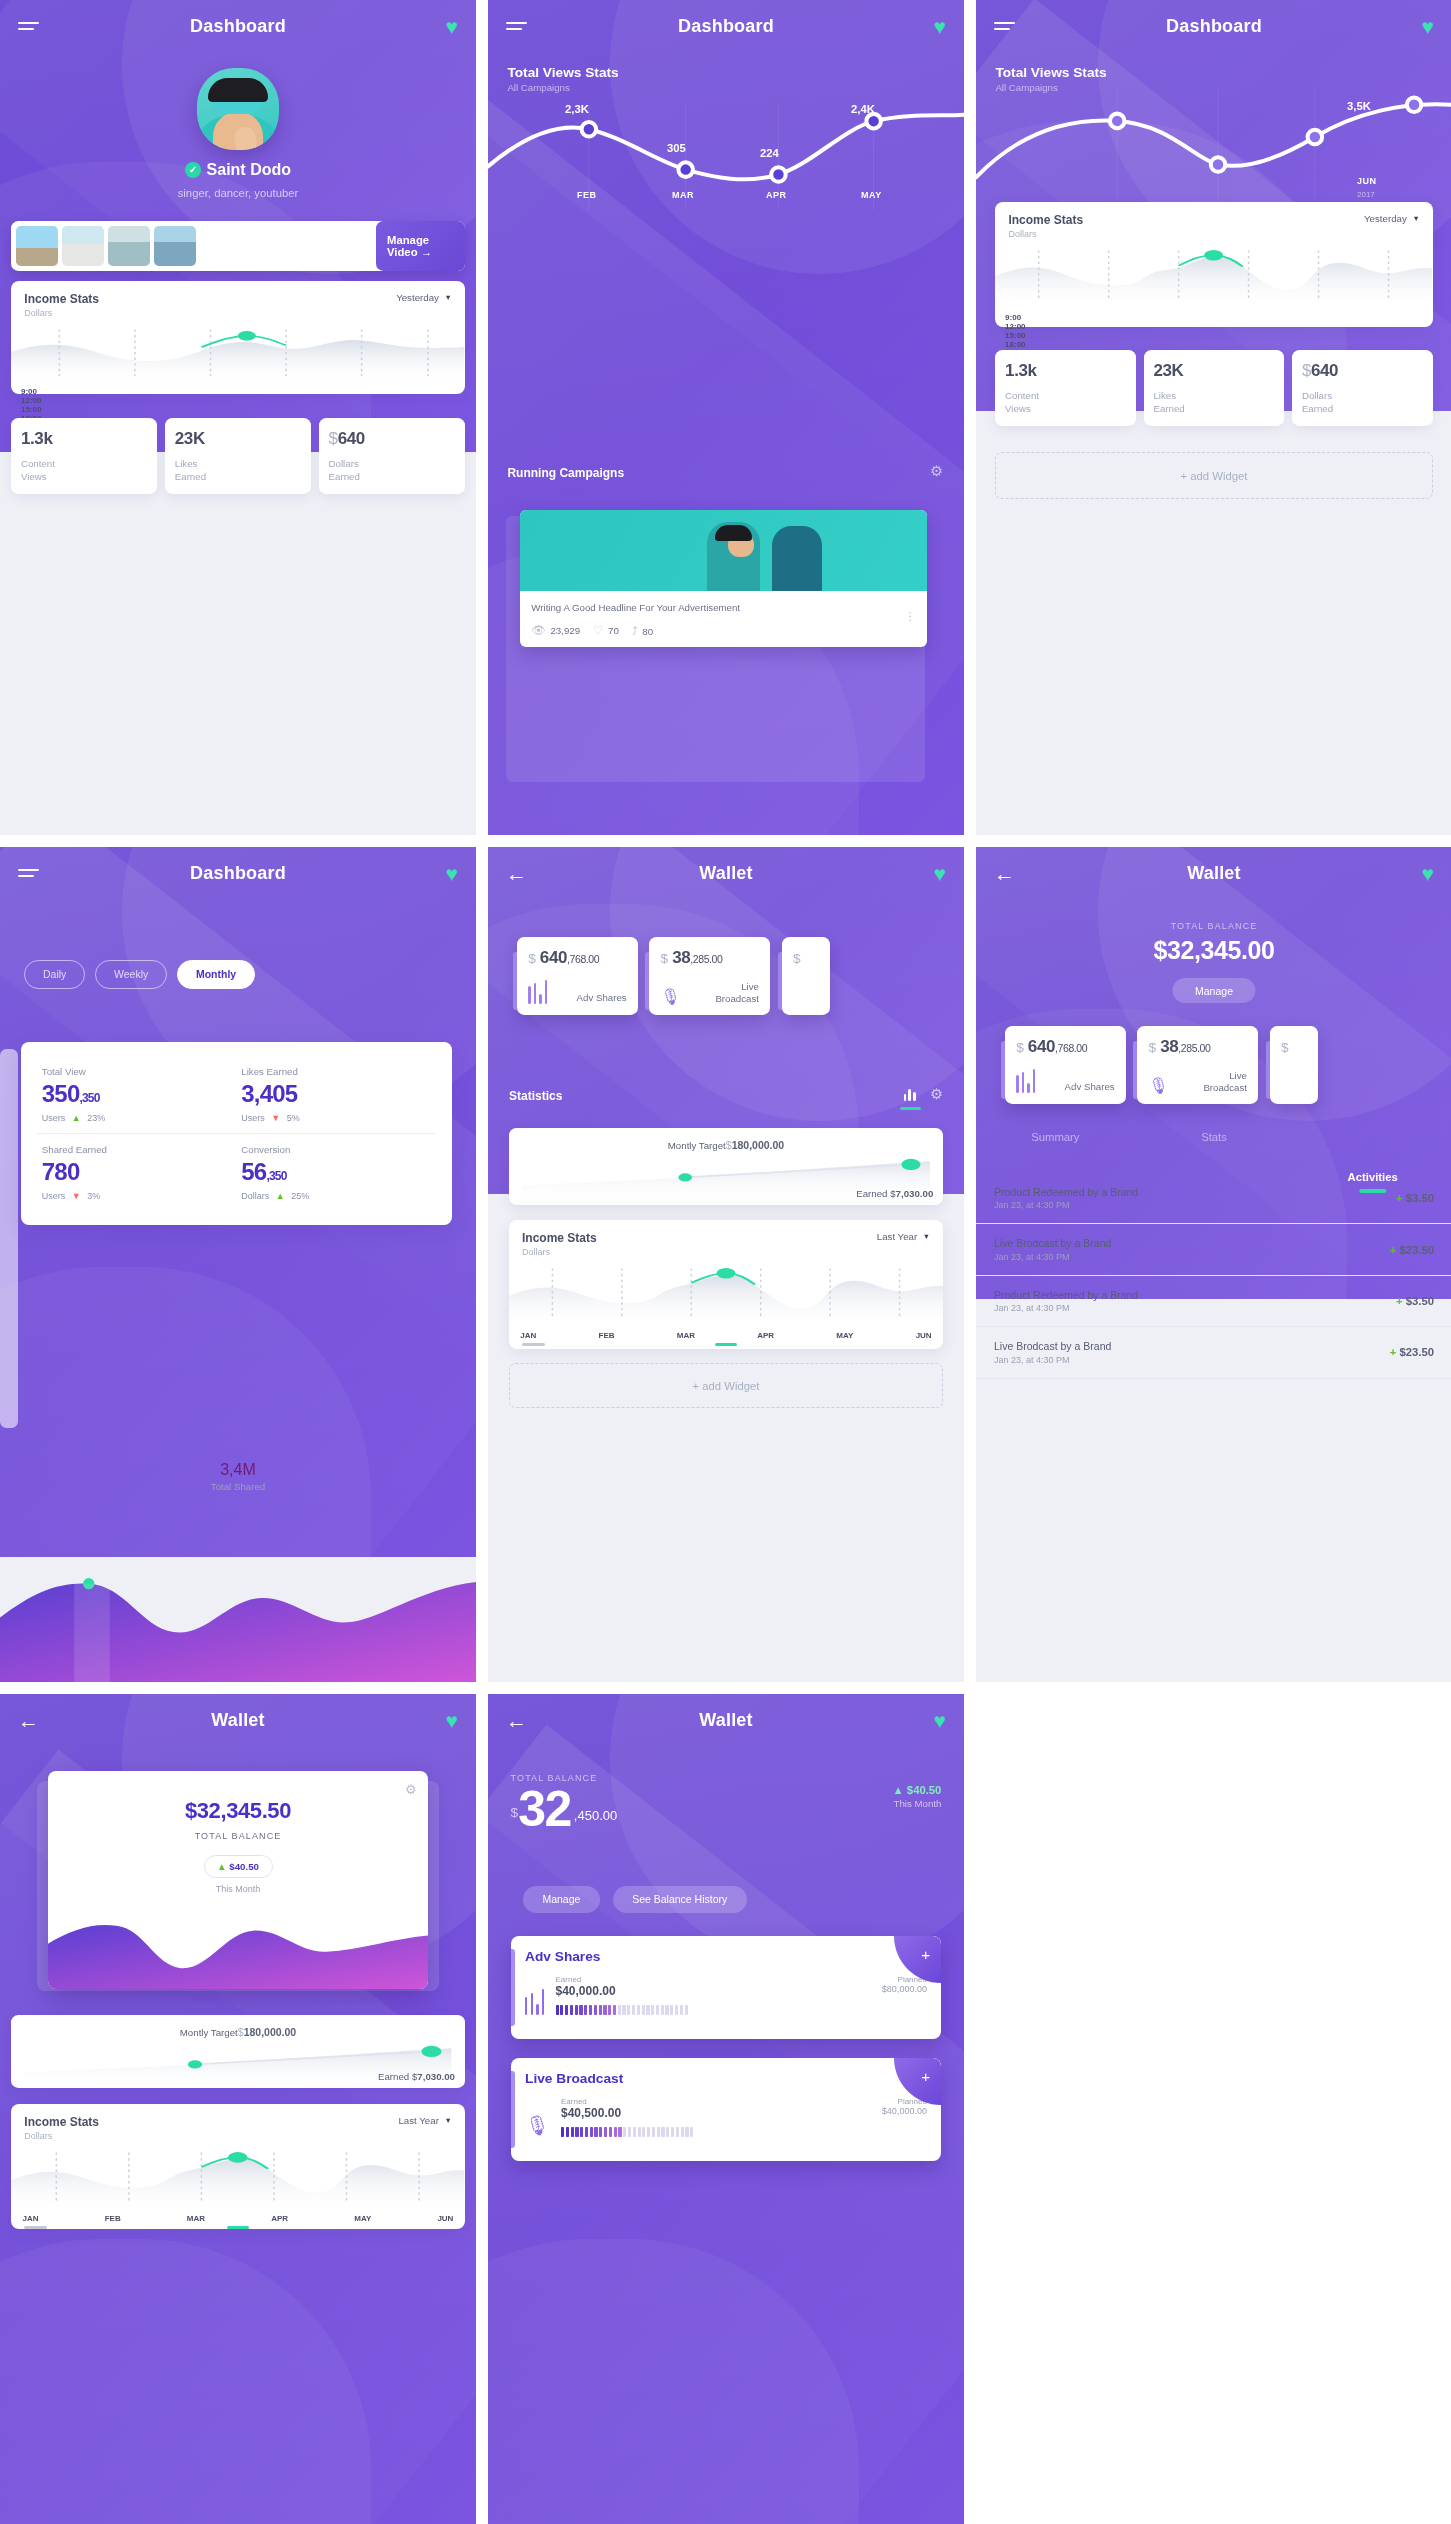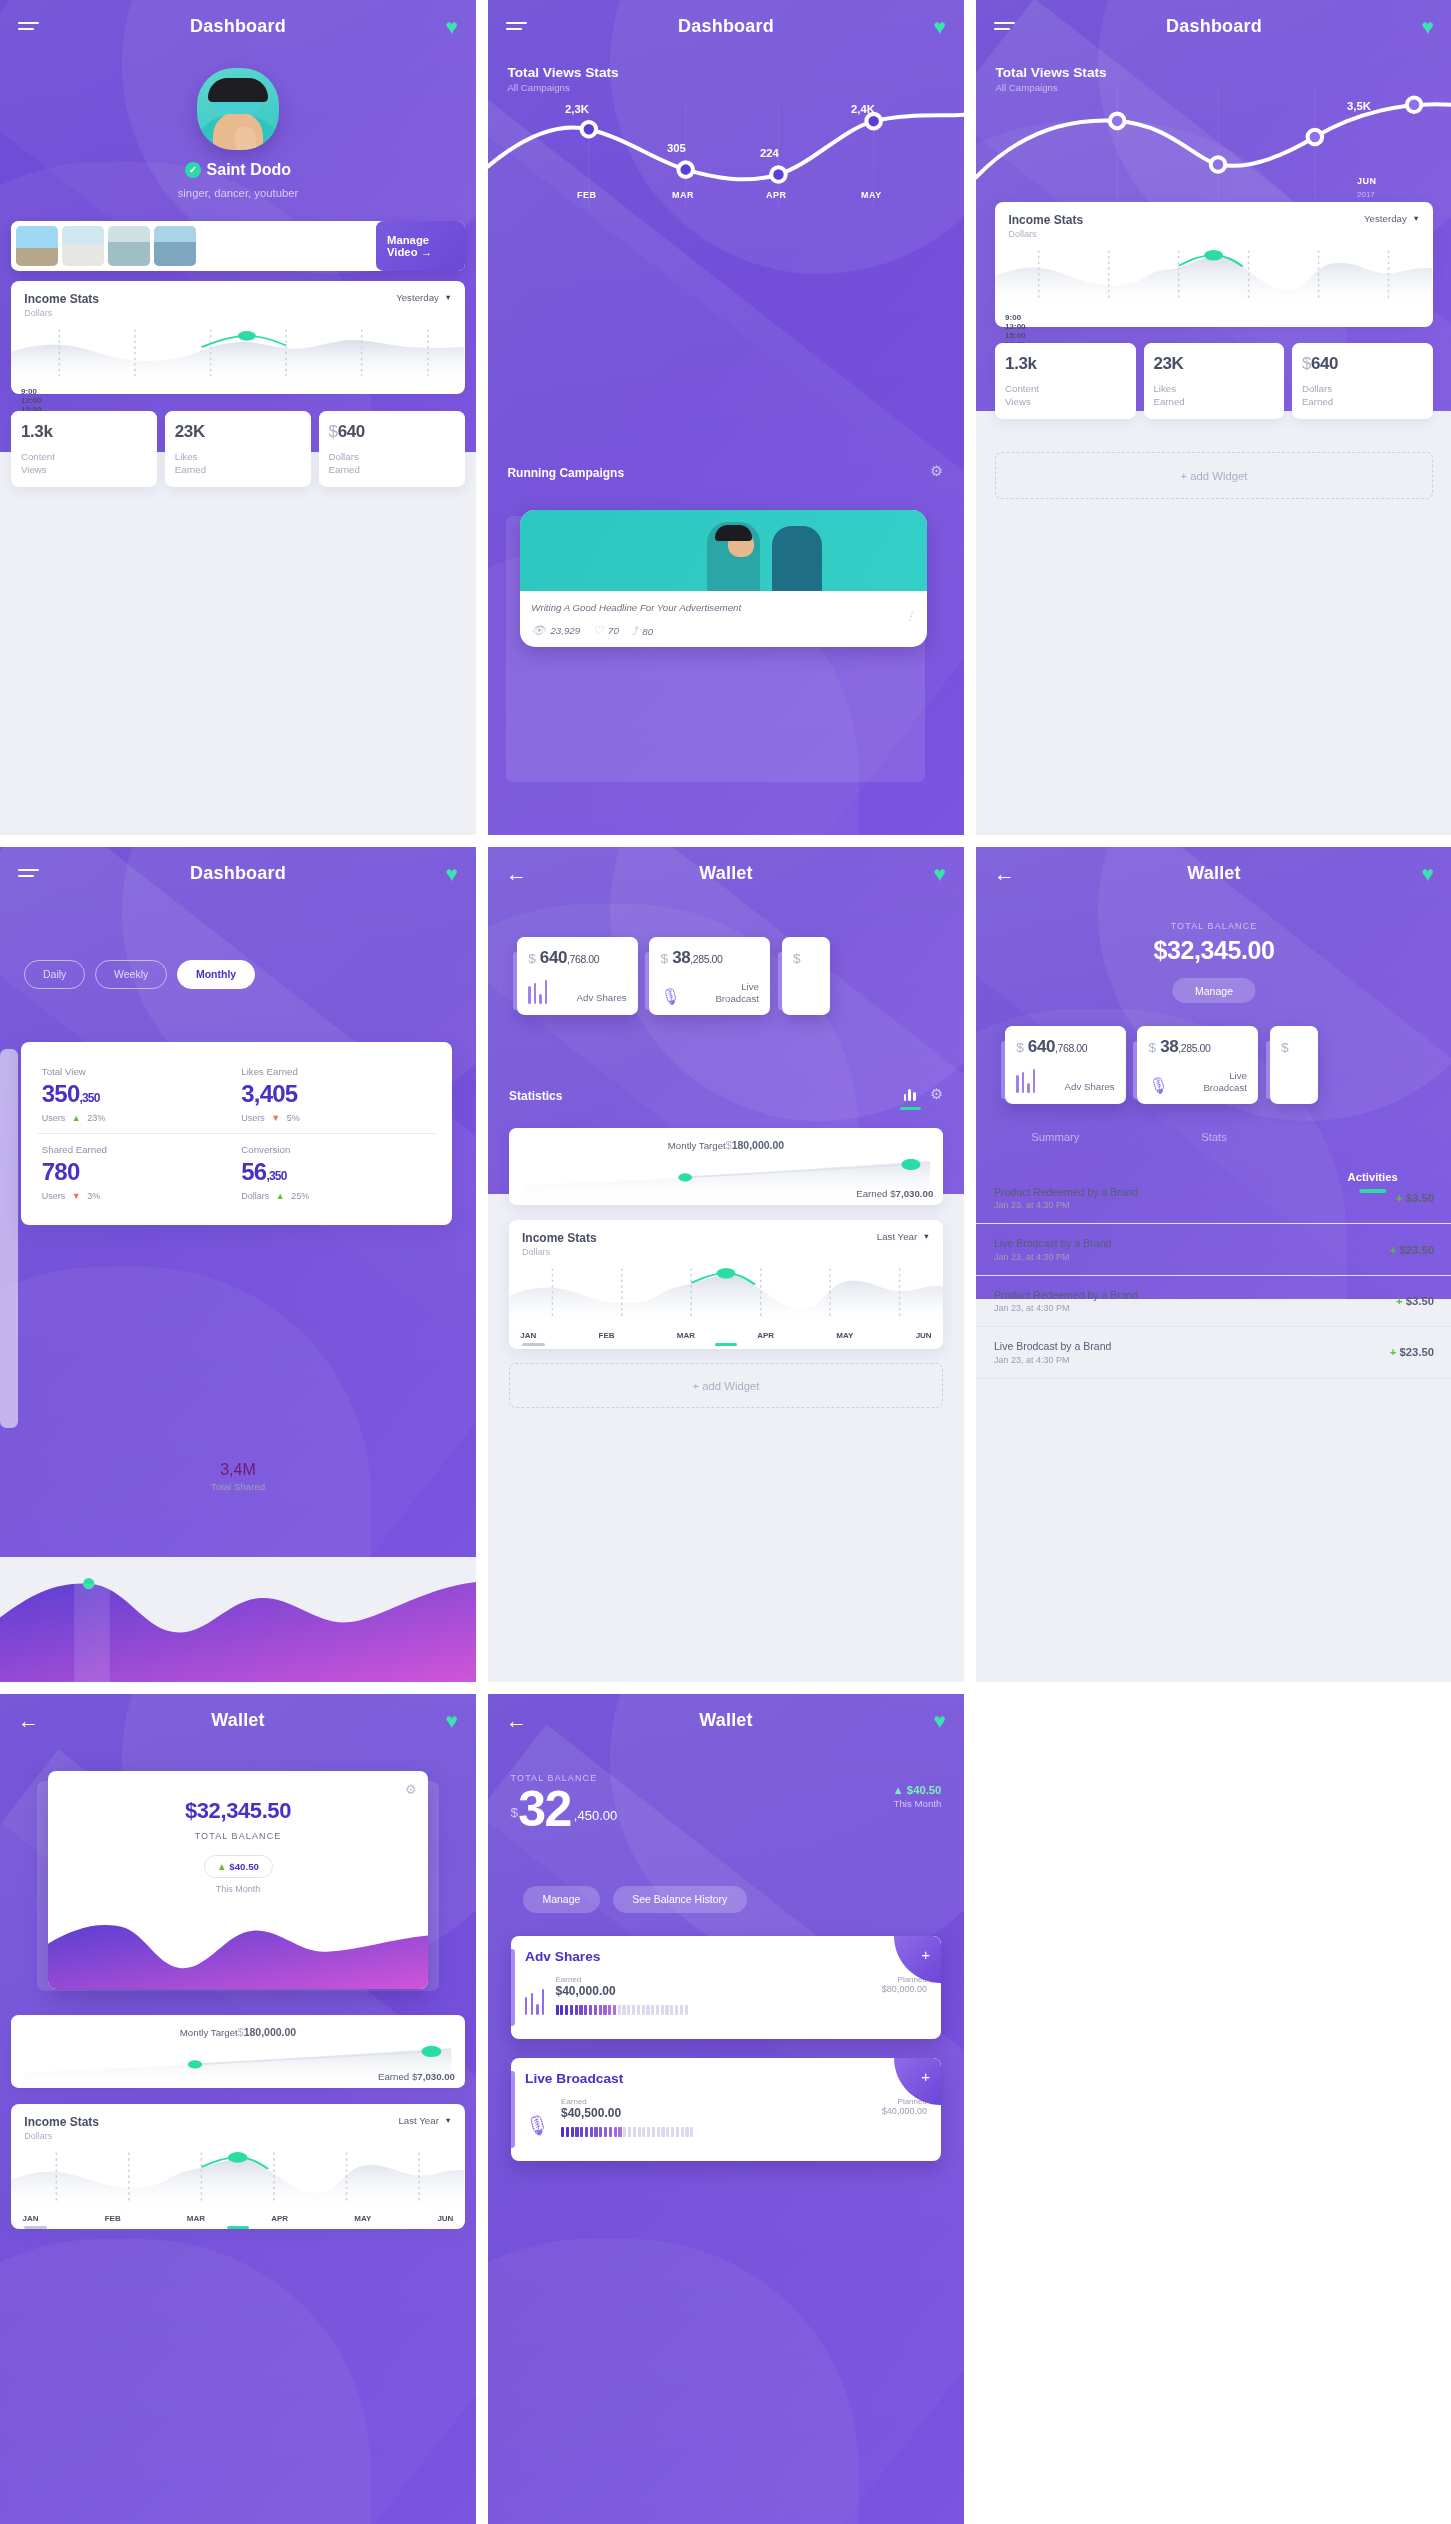--- a/index.html
+++ b/index.html
@@ -126,21 +126,21 @@
   .wavewrap svg { width:100%; height:100%; display:block; }
   .timeaxis {
     display:flex; justify-content:space-between; padding:3.2px 9.7px 0 9.7px;
     font-size:8px; font-weight:bold; color:#4a4f66;flex-direction:column;
   }
   .tabline { display:flex; justify-content:space-between; padding:3.2px 13px 0 13px;}
   .tabline i { display:block; width:22.6px; height:3.2px; border-radius:2.4px; background:transparent;}
   .tabline i.grey{background:#c3c9d8;} .tabline i.green{background:#2bdca5;}
 
   
-  .tiles { position:absolute; display:flex; gap:8px; }
+  .tiles { position:absolute; display:flex; gap:8px;margin-top:7px; }
   .tile { background:#fff; border-radius:7.3px; padding:11.3px 9.7px;
     box-shadow:0 3.2px 11.3px rgba(60,40,120,.08); flex:1; }
   .tile .big { font-size:17px; font-weight:bold; color:#4a4f66; letter-spacing:-0.4px;}
   .tile .big .cur { color:#aeb4c6; font-weight:normal; }
   .tile .lbl { font-size:9.7px; color:#a3a9bd; line-height:1.35; margin-top:7.3px;}
 
   .addwidget {
     position:absolute; border:1.6px dashed #c9cfe0; border-radius:6.5px;
     display:flex; align-items:center; justify-content:center;
     color:#a9b0c4; font-size:11.3px;
@@ -151,22 +151,22 @@
   .viewsub { position:absolute; left:19.4px; color:#c9b9f2; font-size:9.7px; }
   .linechart { position:absolute; left:0; right:0; }
   .linechart svg { width:100%; height:100%; display:block;}
   .pointlbl { position:absolute; color:#fff; font-size:11.3px; font-weight:bold;}
   .monthlbl { position:absolute; color:#fff; font-size:9px; font-weight:bold; letter-spacing:0.5px;}
   .yearlbl { position:absolute; color:#cdbdf5; font-size:8px; }
 
   
   .rc-title { position:absolute; left:19.4px; color:#fff; font-size:12px; font-weight:bold;}
   .gear { position:absolute; color:#cfc2f3; font-size:14.5px; }
-  .campaign { position:absolute; background:#fff; border-radius:15px; overflow:hidden;
-     box-shadow:0 6.5px 18px rgba(40,10,90,.22);font-style:italic; }
+  .campaign { position:absolute; background:#fff; border-radius:6px; overflow:hidden;
+     box-shadow:0 6.5px 18px rgba(40,10,90,.22); }
   .camp-img { height:81px; background:linear-gradient(120deg,#2ec6c0,#34cfc6); position:relative; overflow:hidden;}
   .cimg-p1 { position:absolute; left:46%; bottom:0; width:53px; height:69px; background:#2aa6a6; border-radius:21px 21px 0 0;}
   .cimg-p2 { position:absolute; left:62%; bottom:0; width:50px; height:65px; background:#1e6f86; border-radius:19.4px 19.4px 0 0;}
   .cimg-h1 { position:absolute; left:48%; bottom:50px; width:37px; height:16px; background:#1b1b20; border-radius:13px 13px 3.2px 3.2px;}
   .cimg-f1 { position:absolute; left:51%; bottom:34px; width:26px; height:24px; background:#e7b78e; border-radius:11.3px;}
   .camp-body { padding:9.7px 11.3px 9.7px 11.3px; }
   .camp-head { font-size:9.7px; color:#6b7187; line-height:1.45; }
   .camp-stats { display:flex; align-items:center; gap:13px; margin-top:9.7px; font-size:9.7px; color:#6b7187;}
   .camp-stats span.ic { color:#b6bccc; font-size:11.3px; margin-right:4.8px;}
   .dots { position:absolute; right:11.3px; color:#b9bfcf; font-size:11.3px; letter-spacing:0; line-height:.6;}

